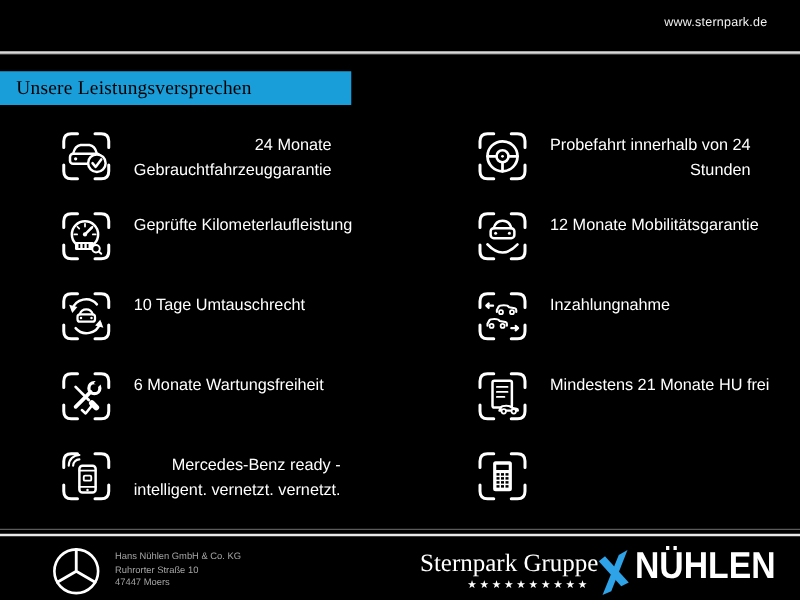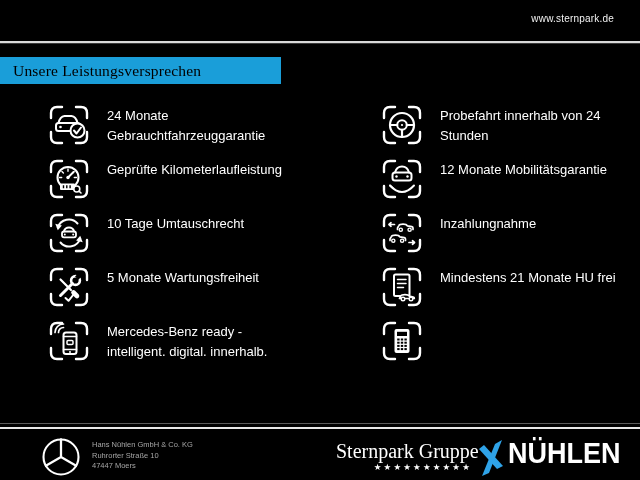--- a/index.html
+++ b/index.html
@@ -17,21 +17,21 @@
   .banner {
     position:absolute; top:57px; left:0; width:281px; height:27px;
     background:#1a9ed9; display:flex; align-items:center;
     padding-left:13px; box-sizing:border-box;
   }
   .banner span {
     color:#000000; font-family:"Liberation Serif","DejaVu Serif",serif;
     font-size:15.5px; letter-spacing:0.2px;
   }
   
-  .col { position:absolute; display:flex; flex-direction:column; gap:10px; }
+  .col { position:absolute; display:flex; flex-direction:column; gap:20px;text-align:right; }
   .col-left  { top:103px; left:47px;  }
   .col-right { top:103px; left:380px; }
   .item { display:flex; height:44px; }
   .item .txt {
     margin-left:16px; padding-top:3px; color:#fff; font-size:13px;
     line-height:19.5px; white-space:pre-line; max-width:220px;
   }
   .ic { width:44px; height:44px; flex:none; }
   .ic .s { stroke:#fff; fill:none; stroke-width:2; stroke-linecap:round; stroke-linejoin:round; }
   .ic .f { fill:#fff; stroke:none; }
@@ -120,34 +120,34 @@
     <div class="item">
       <svg class="ic" viewBox="0 0 44 44">
         <path class="s fr" d="M4 15 V10 Q4 4 10 4 H15 M29 4 H34 Q40 4 40 10 V15 M40 29 V34 Q40 40 34 40 H29 M15 40 H10 Q4 40 4 34 V29"></path>
         <path class="s" style="stroke-width:3" d="M13.5 30.5 L25.5 18.5"></path>
         <circle class="s" style="stroke-width:2.6" cx="28.5" cy="15.5" r="4.4"></circle>
         <rect class="k" x="29.5" y="8" width="4.6" height="6" transform="rotate(45 31.8 11)"></rect>
         <path class="s" style="stroke-width:2.2" d="M13.5 14.5 L24 25"></path>
         <path class="s" style="stroke-width:4.6" d="M26.5 27.5 L30 31"></path>
         <path class="s" d="M18.5 33 L21.5 35.8 L26.5 29.5"></path>
       </svg>
-      <div class="txt">5 Monate Wartungsfreiheit</div>
+      <div class="txt">6 Monate Wartungsfreiheit</div>
     </div>
 
     <div class="item">
       <svg class="ic" viewBox="0 0 44 44">
         <path class="s fr" d="M4 15 V10 Q4 4 10 4 H15 M29 4 H34 Q40 4 40 10 V15 M40 29 V34 Q40 40 34 40 H29 M15 40 H10 Q4 40 4 34 V29"></path>
         <rect class="s" x="16.5" y="13.5" width="13" height="21.5" rx="2.5"></rect>
         <path class="s" style="stroke-width:1.5" d="M16.5 17.5 H29.5 M16.5 30.5 H29.5"></path>
         <rect class="s" style="stroke-width:1.5" x="20" y="21.5" width="6" height="4" rx="1"></rect>
         <circle class="f" cx="23" cy="33" r="1"></circle>
         <path class="s" style="stroke-width:1.7" d="M11.5 13.5 A5 5 0 0 1 16.5 8.5 M8 13.5 A8.5 8.5 0 0 1 16.5 5"></path>
       </svg>
       <div class="txt">Mercedes-Benz ready -
-intelligent. digital. innerhalb.</div>
+intelligent. vernetzt. vernetzt.</div>
     </div>
   </div>
 
   <div class="col col-right">
 
     <div class="item">
       <svg class="ic" viewBox="0 0 44 44">
         <path class="s fr" d="M4 15 V10 Q4 4 10 4 H15 M29 4 H34 Q40 4 40 10 V15 M40 29 V34 Q40 40 34 40 H29 M15 40 H10 Q4 40 4 34 V29"></path>
         <circle class="s" style="stroke-width:2.2" cx="22" cy="22" r="12"></circle>
         <circle class="s" cx="22" cy="22" r="4.8"></circle>

